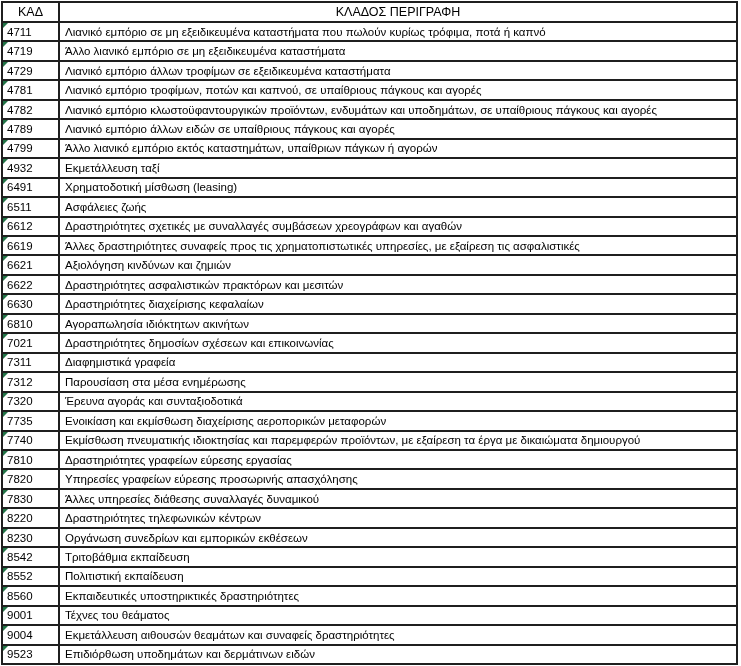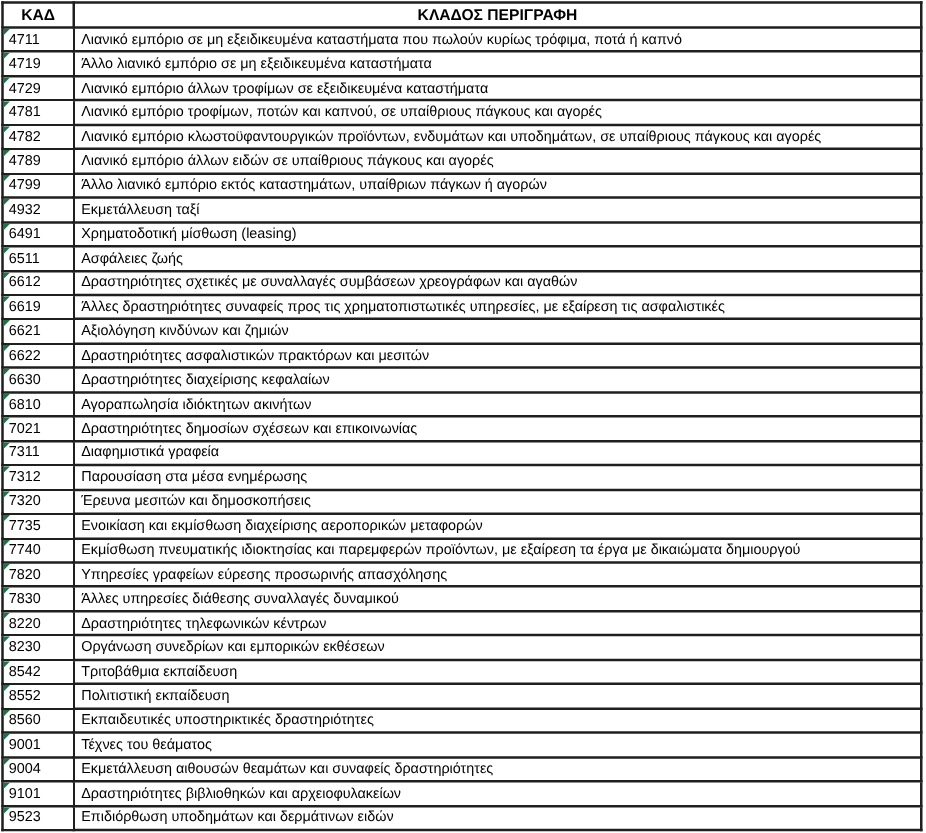--- a/index.html
+++ b/index.html
@@ -20,21 +20,21 @@
     border: 2px solid #1f1f1f;
     background: #ffffff;
     color: #000000;
     overflow: hidden;
     white-space: nowrap;
     vertical-align: middle;
   }
   thead tr { height: 20px; }
   th {
     font-size: 12.5px;
-    font-weight: bold;
+    font-weight: normal;
     text-align: center;
     padding: 0 2px;
   }
   td {
     font-size: 11.5px;
     padding: 0 3px;
   }
   td.code-cell {
     position: relative;
     padding-left: 4px;
@@ -237,21 +237,21 @@
     <td class="desc-cell">
       <span>Παρουσίαση στα μέσα ενημέρωσης</span>
     </td>
   </tr>
       <tr>
     <td class="code-cell">
       <span class="tri"></span>
       <span>7320</span>
     </td>
     <td class="desc-cell">
-      <span>Έρευνα μεσιτών και δημοσκοπήσεις</span>
+      <span>Έρευνα αγοράς και συνταξιοδοτικά</span>
     </td>
   </tr>
       <tr>
     <td class="code-cell">
       <span class="tri"></span>
       <span>7735</span>
     </td>
     <td class="desc-cell">
       <span>Ενοικίαση και εκμίσθωση διαχείρισης αεροπορικών μεταφορών</span>
     </td>
@@ -261,20 +261,29 @@
       <span class="tri"></span>
       <span>7740</span>
     </td>
     <td class="desc-cell">
       <span>Εκμίσθωση πνευματικής ιδιοκτησίας και παρεμφερών προϊόντων, με εξαίρεση τα έργα με δικαιώματα δημιουργού</span>
     </td>
   </tr>
       <tr>
     <td class="code-cell">
       <span class="tri"></span>
+      <span>7810</span>
+    </td>
+    <td class="desc-cell">
+      <span>Δραστηριότητες γραφείων εύρεσης εργασίας</span>
+    </td>
+  </tr>
+      <tr>
+    <td class="code-cell">
+      <span class="tri"></span>
       <span>7820</span>
     </td>
     <td class="desc-cell">
       <span>Υπηρεσίες γραφείων εύρεσης προσωρινής απασχόλησης</span>
     </td>
   </tr>
       <tr>
     <td class="code-cell">
       <span class="tri"></span>
       <span>7830</span>
@@ -337,29 +346,20 @@
       <span>Τέχνες του θεάματος</span>
     </td>
   </tr>
       <tr>
     <td class="code-cell">
       <span class="tri"></span>
       <span>9004</span>
     </td>
     <td class="desc-cell">
       <span>Εκμετάλλευση αιθουσών θεαμάτων και συναφείς δραστηριότητες</span>
-    </td>
-  </tr>
-      <tr>
-    <td class="code-cell">
-      <span class="tri"></span>
-      <span>9101</span>
-    </td>
-    <td class="desc-cell">
-      <span>Δραστηριότητες βιβλιοθηκών και αρχειοφυλακείων</span>
     </td>
   </tr>
       <tr>
     <td class="code-cell">
       <span class="tri"></span>
       <span>9523</span>
     </td>
     <td class="desc-cell">
       <span>Επιδιόρθωση υποδημάτων και δερμάτινων ειδών</span>
     </td>

